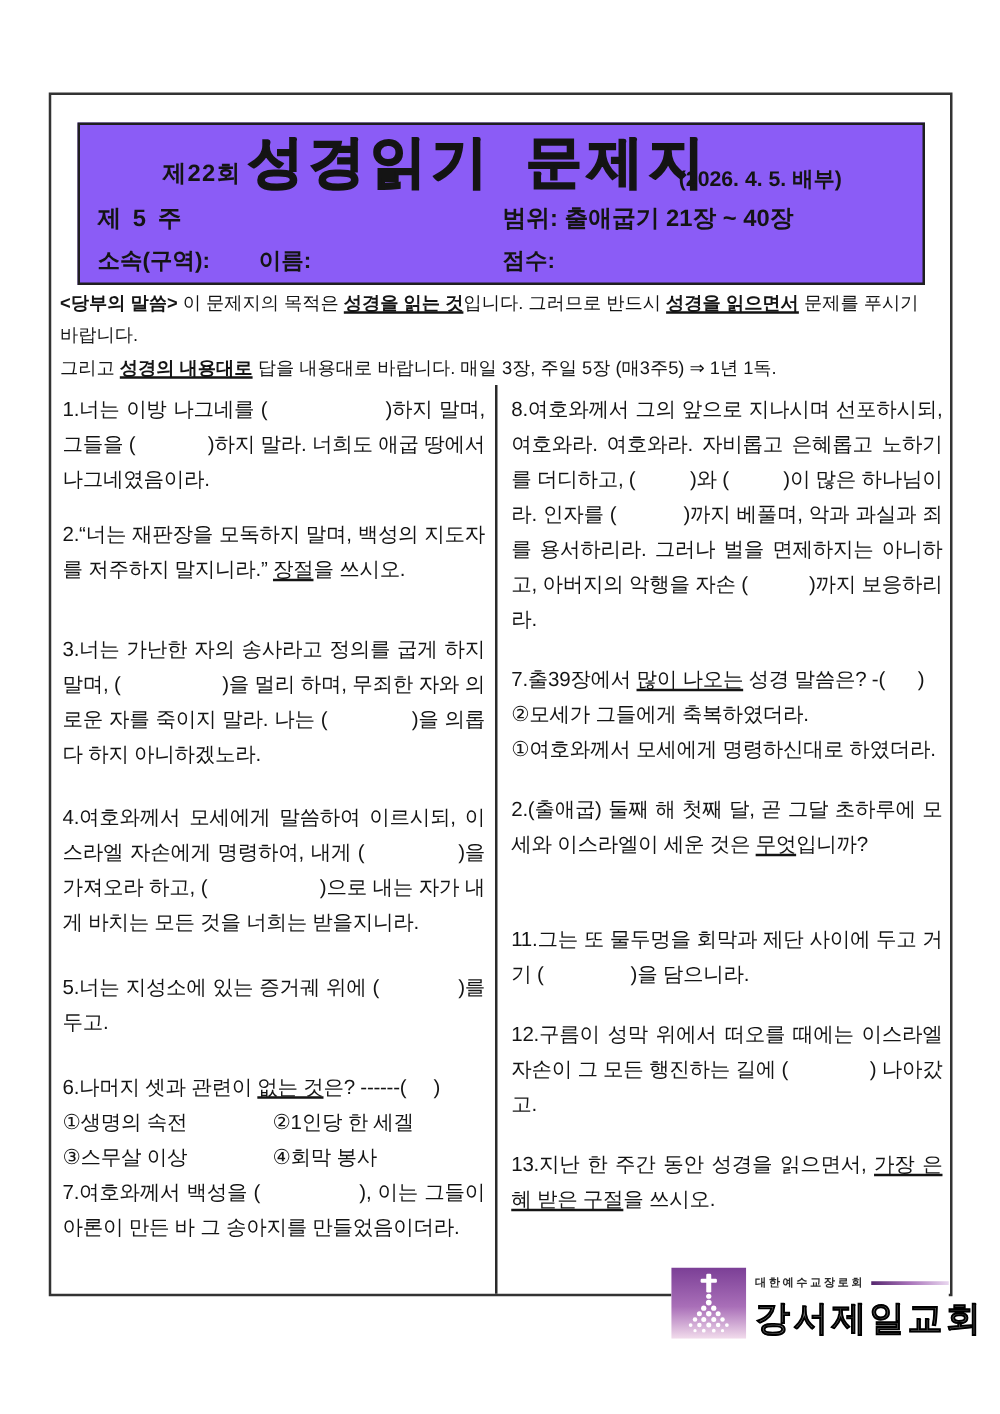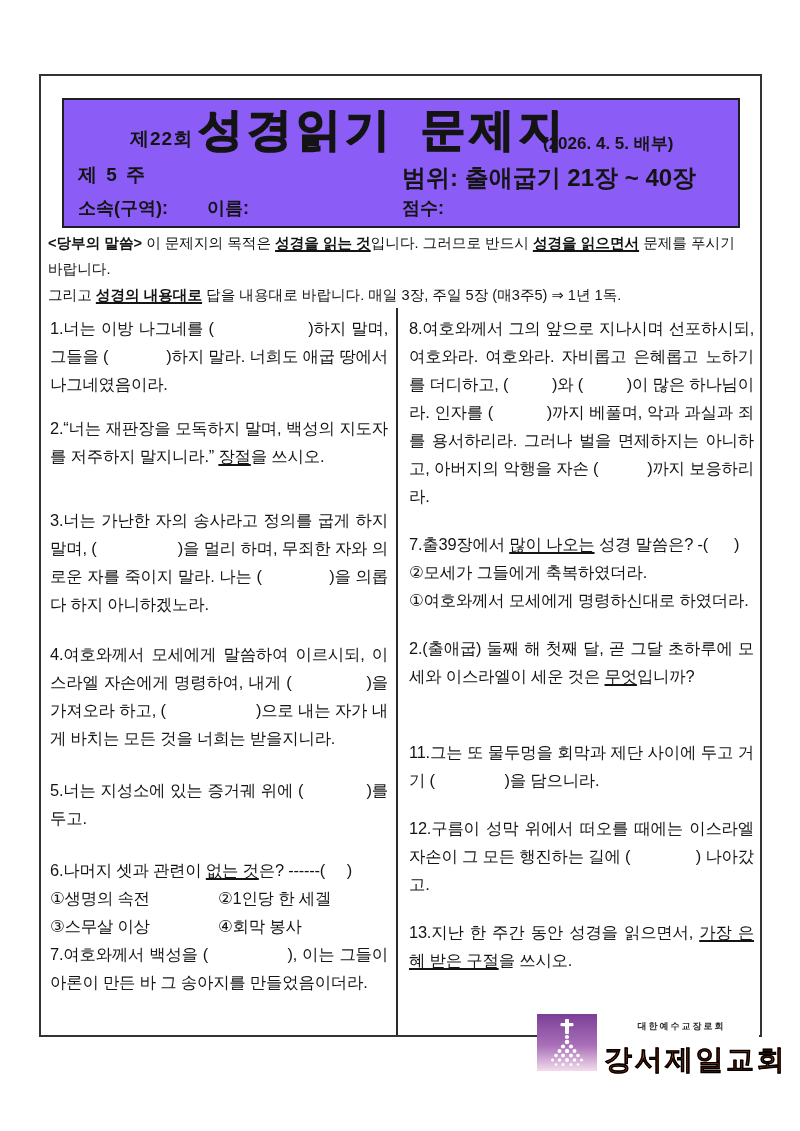--- a/index.html
+++ b/index.html
@@ -13,21 +13,21 @@
   }
   .header-box {
     position:absolute; left:62px; top:98px; width:678px; height:130px;
     border:2px solid #1f1f1f; box-sizing:border-box; background:#8b5cf6;
   }
   .hdr-edition { position:absolute; left:66px; top:26px; font-size:19px; font-weight:bold; letter-spacing:1px; }
   .hdr-title   { position:absolute; left:134px; top:0px; font-size:45px; font-weight:bold;
                  letter-spacing:4px; word-spacing:10px; -webkit-text-stroke:1.4px #141414; }
   .hdr-date    { position:absolute; left:479px; top:32px; font-size:17px; font-weight:bold; }
   .hdr-week    { position:absolute; left:14px;  top:62px; font-size:19px; font-weight:bold; letter-spacing:2px; }
-  .hdr-range   { position:absolute; left:338px; top:62px; font-size:24px; font-weight:bold; }
+  .hdr-range   { position:absolute; left:338px; top:62px; font-size:19px; font-weight:bold; }
   .hdr-aff     { position:absolute; left:14px;  top:96px; font-size:18px; font-weight:bold; }
   .hdr-name    { position:absolute; left:143px; top:96px; font-size:18px; font-weight:bold; }
   .hdr-score   { position:absolute; left:338px; top:96px; font-size:18px; font-weight:bold; }
 
   .notice { position:absolute; left:48px; top:230px; width:704px; text-align:left;
             font-size:14.6px; line-height:26px; }
   .b { font-weight:bold; }
   .u { text-decoration:underline; text-decoration-thickness:1.5px; text-underline-offset:2px; }
 
   .divider { position:absolute; left:396px; top:308px; height:727px; width:0;
@@ -55,24 +55,24 @@
 
   .options { display:grid; }
   #col-left  .options { grid-template-columns:168px 1fr; }
   #col-right .options { grid-template-columns:1fr; }
   .option { text-align:left; }
 
   .logo { position:absolute; left:537px; top:1014px; width:222px; height:62px;
           background:#fff; display:flex; align-items:flex-start; gap:7px; }
   .logo-square { width:60px; height:57px; flex:0 0 auto; }
   .logo-texts { flex:1; min-width:0; }
-  .logo-small { display:flex; align-items:center; gap:5px; margin-top:6px;flex-direction:column; }
+  .logo-small { display:flex; align-items:center; gap:5px; margin-top:6px; }
   .logo-denom { font-size:9px; font-weight:bold; letter-spacing:2px; color:#2b2b2b; white-space:nowrap; }
   .logo-line  { flex:1; height:2.5px; background:linear-gradient(to right,#56276e,#a974ba,#e9d7ef); }
-  .logo-big   { font-size:28px; font-weight:bold; letter-spacing:2.5px; color:#c2410c;
+  .logo-big   { font-size:28px; font-weight:bold; letter-spacing:2.5px; color:#737373;
                 margin-top:3px; white-space:nowrap; -webkit-text-stroke:0.6px #000; }
 </style>
 </head>
 <body>
 
 <div class="page">
   <div class="page-border"></div>
 
   <div class="header-box">
     <div class="hdr-edition">제22회</div>

